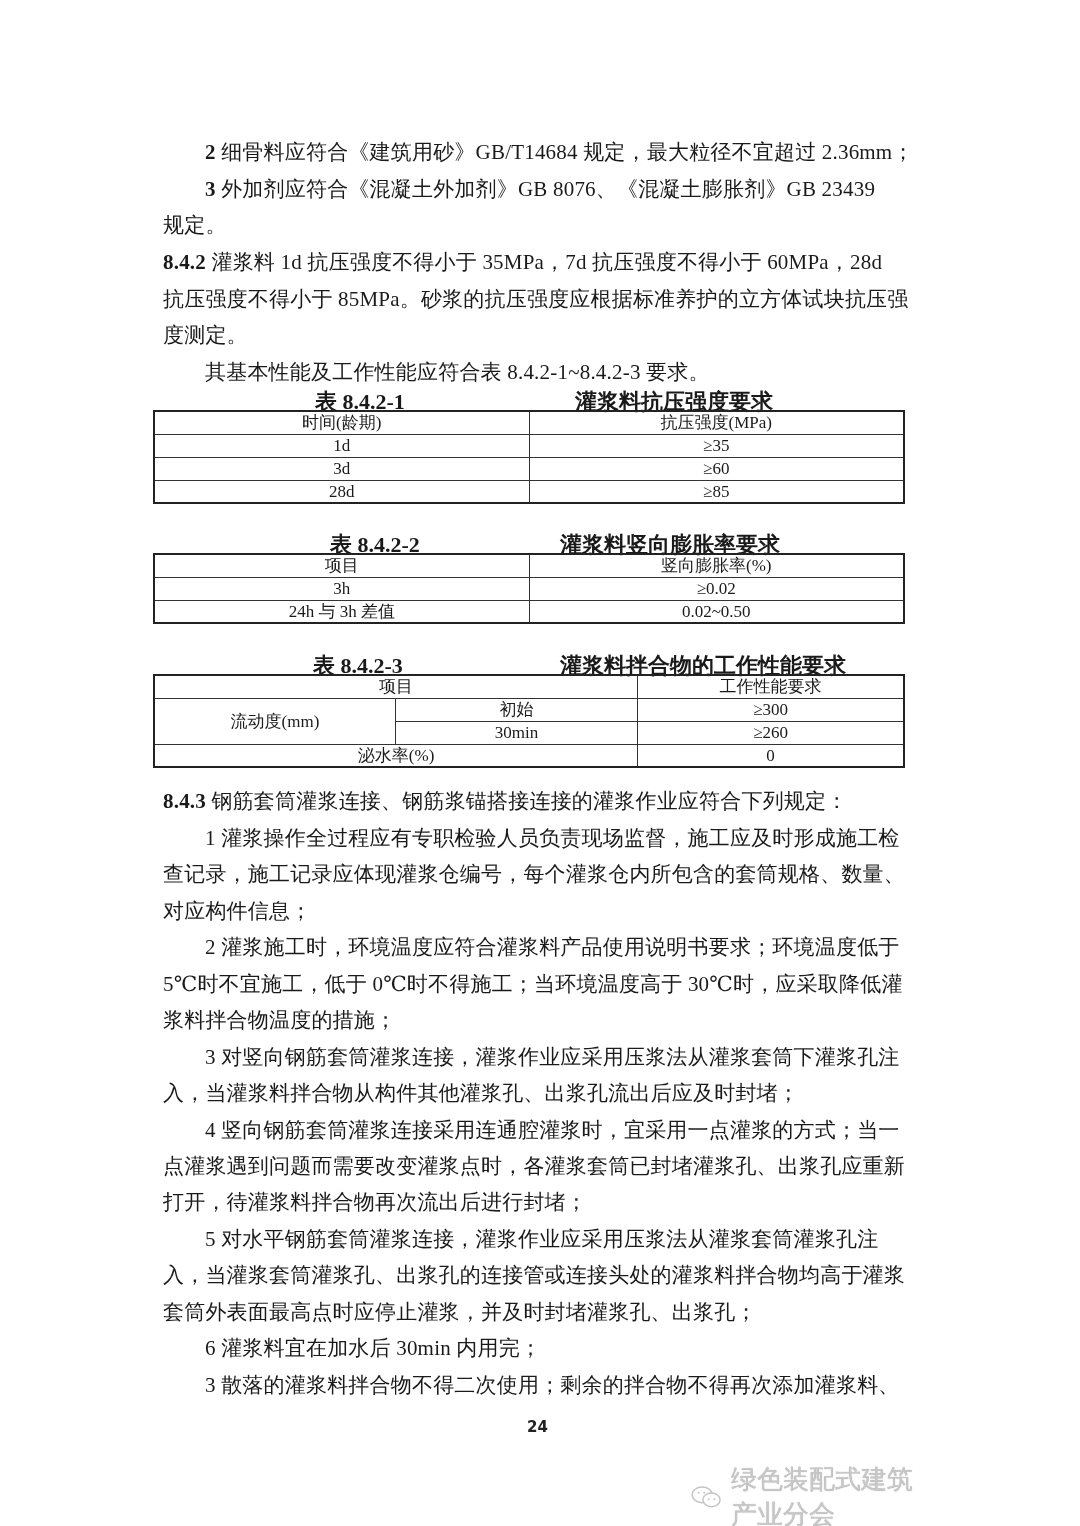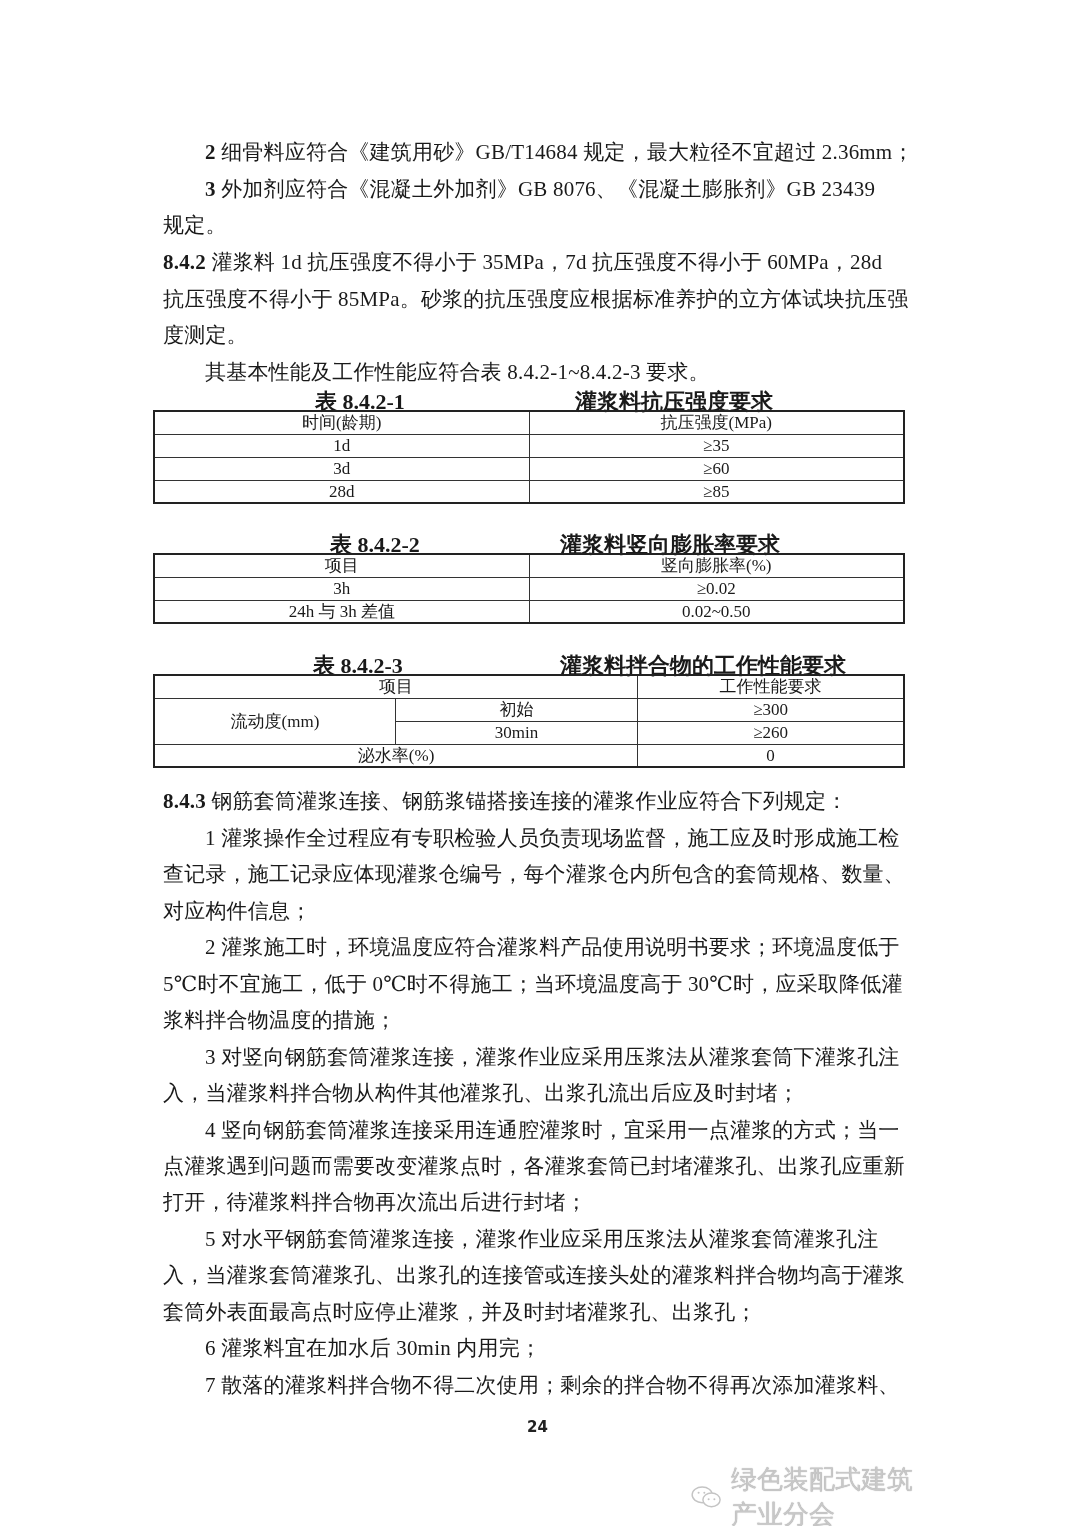--- a/index.html
+++ b/index.html
@@ -110,21 +110,21 @@
 
   <div class="line" style="left:205px; top:1115px;">4 竖向钢筋套筒灌浆连接采用连通腔灌浆时，宜采用一点灌浆的方式；当一</div>
   <div class="line" style="left:163px; top:1151px;">点灌浆遇到问题而需要改变灌浆点时，各灌浆套筒已封堵灌浆孔、出浆孔应重新</div>
   <div class="line" style="left:163px; top:1187px;">打开，待灌浆料拌合物再次流出后进行封堵；</div>
 
   <div class="line" style="left:205px; top:1224px;">5 对水平钢筋套筒灌浆连接，灌浆作业应采用压浆法从灌浆套筒灌浆孔注</div>
   <div class="line" style="left:163px; top:1260px;">入，当灌浆套筒灌浆孔、出浆孔的连接管或连接头处的灌浆料拌合物均高于灌浆</div>
   <div class="line" style="left:163px; top:1297px;">套筒外表面最高点时应停止灌浆，并及时封堵灌浆孔、出浆孔；</div>
 
   <div class="line" style="left:205px; top:1333px;">6 灌浆料宜在加水后 30min 内用完；</div>
-  <div class="line" style="left:205px; top:1370px;">7 散落的灌浆料拌合物不得二次使用；剩余的拌合物不得再次添加灌浆料、</div>
+  <div class="line" style="left:205px; top:1370px;">3 散落的灌浆料拌合物不得二次使用；剩余的拌合物不得再次添加灌浆料、</div>
 
   <div class="pageno">24</div>
 
   <div class="watermark">
     <svg class="wm-icon" viewBox="0 0 46 34">
       <ellipse cx="17" cy="14" rx="14" ry="11" fill="none" stroke="#c4c4c4" stroke-width="2"></ellipse>
       <ellipse cx="30" cy="21" rx="12" ry="9.5" fill="#fff" stroke="#c4c4c4" stroke-width="2"></ellipse>
       <circle cx="26" cy="20" r="1.4" fill="#c4c4c4"></circle>
       <circle cx="34" cy="20" r="1.4" fill="#c4c4c4"></circle>
       <circle cx="12" cy="11" r="1.4" fill="#c4c4c4"></circle>

